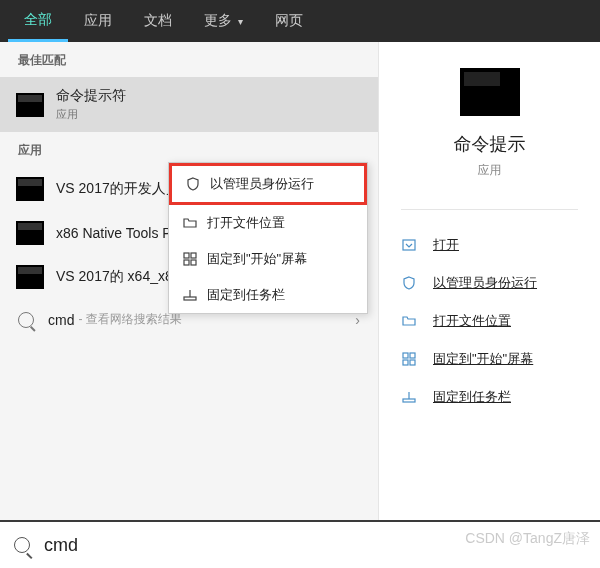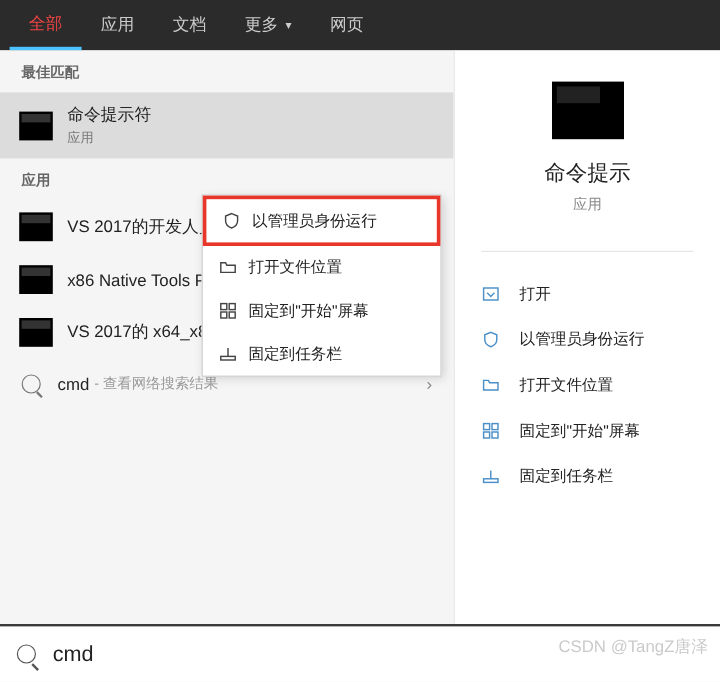--- a/index.html
+++ b/index.html
@@ -1,20 +1,20 @@
 <!DOCTYPE html>
 <html><head>
   <meta charset="utf-8">
   <style>
     * { margin: 0; padding: 0; box-sizing: border-box; font-family: "Segoe UI", "Microsoft YaHei", sans-serif; }
     body { width: 600px; height: 568px; overflow: hidden; background: #fff; position: relative; }
     
     .tabs { background: #2b2b2b; height: 42px; display: flex; align-items: center; padding: 0 8px; }
     .tab { color: #ccc; font-size: 14px; padding: 10px 16px; cursor: pointer; height: 100%; display: flex; align-items: center; }
-    .tab.active { color: #ef4444; border-bottom: 3px solid #4cc2ff; }
+    .tab.active { color: #5eead4; border-bottom: 3px solid #4cc2ff; }
     .tab.more::after { content: "▾"; margin-left: 6px; font-size: 10px; }
     
     .main { display: flex; height: 478px; position: relative; }
     .left { width: 378px; background: #f5f5f5; overflow: hidden; }
     .right { flex: 1; background: #fff; border-left: 1px solid #e5e5e5; padding-top: 26px; display: flex; flex-direction: column; align-items: center; }
     
     .section-label { font-size: 12px; color: #666; font-weight: 600; padding: 10px 18px 8px; }
     
     .result-item { display: flex; align-items: center; padding: 10px 16px; cursor: pointer; position: relative; }
     .result-item.selected { background: #dcdcdc; }
@@ -36,21 +36,21 @@
     .ctx-item.hl { border: 3px solid #e8362b; }
     .ctx-icon { width: 22px; height: 16px; margin-right: 6px; display: flex; align-items: center; justify-content: center; color: #444; font-size: 14px; }
     
     .preview-icon { width: 60px; height: 48px; background: #000; margin-bottom: 16px; position: relative; overflow: hidden; }
     .preview-icon::before { content:""; position:absolute; top:4px; left:4px; right:20px; height:14px; background:#222; }
     .preview-title { font-size: 18px; color: #222; margin-bottom: 6px; }
     .preview-sub { font-size: 12px; color: #888; margin-bottom: 30px; }
     .preview-divider { width: 80%; height: 1px; background: #e5e5e5; margin-bottom: 16px; }
     .action { display: flex; align-items: center; width: 100%; padding: 10px 20px; cursor: pointer; }
     .action-icon { width: 20px; height: 16px; margin-right: 14px; color: #4a8fc7; display:flex; align-items:center; justify-content:center; }
-    .action-label { font-size: 13px; color: #222; }
+    .action-label { font-size: 13px; color: #222; text-decoration: underline; }
     
     .search-bar { position: absolute; bottom: 0; left: 0; right: 0; height: 48px; background: #fff; border-top: 2px solid #3a3a3a; display: flex; align-items: center; padding: 0 14px; }
     .sb-icon { width: 16px; height: 16px; border: 1.5px solid #555; border-radius: 50%; position: relative; margin-right: 14px; }
     .sb-icon::after { content:""; position:absolute; width:7px; height:1.5px; background:#555; bottom:-4px; right:-4px; transform:rotate(45deg); }
     .sb-input { border: none; outline: none; font-size: 18px; color: #222; flex: 1; background: transparent; }
     
     .watermark { position: absolute; bottom: 20px; right: 10px; color: rgba(180,180,180,0.7); font-size: 14px; z-index: 20; pointer-events: none; }
     
     svg { width: 16px; height: 16px; }
   </style>

